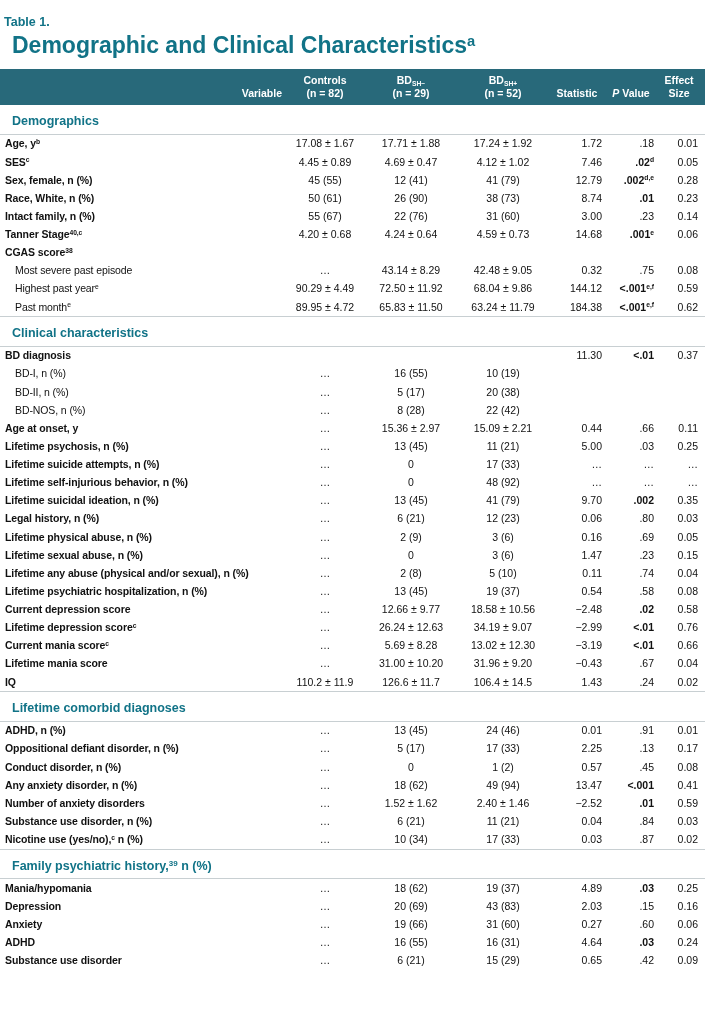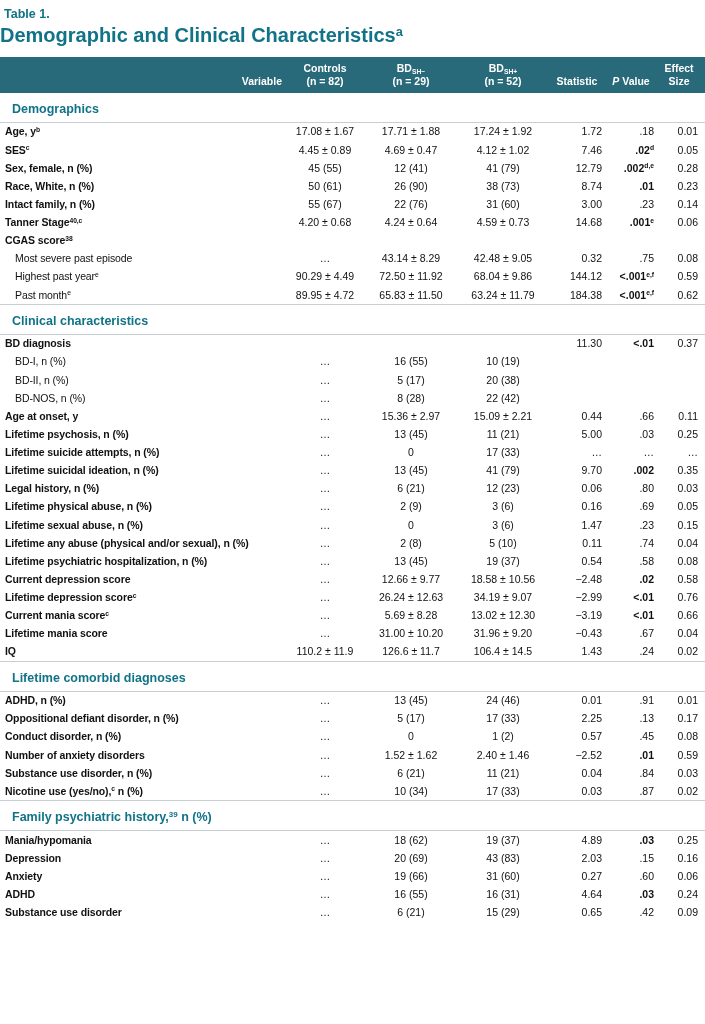--- a/index.html
+++ b/index.html
@@ -7,33 +7,33 @@
     --header-bg:#28697a;
     --rule:#c8cfd2;
   }
   *{box-sizing:border-box;}
   html,body{margin:0;padding:0;background:#ffffff;}
   body{
     width:705px;
     font-family:"Liberation Sans", sans-serif;
     color:#111;
   }
-  .page{width:705px;padding:7px 0 10px 0;}
+  .page{width:705px;padding:7px 0 10px 0;margin-top:8px;}
   .table-label{
     color:var(--accent);
     font-size:12.5px;
     font-weight:700;
     padding:0 0 0 4px;
   }
   .table-title{
     color:var(--accent);
-    font-size:20px;
+    font-size:23px;
     font-weight:700;
     margin:3px 0 10px 0;
-    padding-left:0;
+    padding-left:12px;
   }
   table{
     width:705px;
     border-collapse:collapse;
     table-layout:fixed;
     font-size:10.5px;
   }
   thead th{
     background:var(--header-bg);
     color:#fff;
@@ -261,20 +261,29 @@
         <tr>
           <td class="var align-left b">Lifetime suicide attempts, n (%)</td>
           <td class="align-center">…</td>
           <td class="align-center">0</td>
           <td class="align-center">17 (33)</td>
           <td class="align-right">…</td>
           <td class="align-right">…</td>
           <td class="align-right">…</td>
         </tr>
         <tr>
+          <td class="var align-left b">Lifetime self-injurious behavior, n (%)</td>
+          <td class="align-center">…</td>
+          <td class="align-center">0</td>
+          <td class="align-center">48 (92)</td>
+          <td class="align-right">…</td>
+          <td class="align-right">…</td>
+          <td class="align-right">…</td>
+        </tr>
+        <tr>
           <td class="var align-left b">Lifetime suicidal ideation, n (%)</td>
           <td class="align-center">…</td>
           <td class="align-center">13 (45)</td>
           <td class="align-center">41 (79)</td>
           <td class="align-right">9.70</td>
           <td class="align-right b">.002</td>
           <td class="align-right">0.35</td>
         </tr>
         <tr>
           <td class="var align-left b">Legal history, n (%)</td>
@@ -390,20 +399,29 @@
         <tr>
           <td class="var align-left b">Conduct disorder, n (%)</td>
           <td class="align-center">…</td>
           <td class="align-center">0</td>
           <td class="align-center">1 (2)</td>
           <td class="align-right">0.57</td>
           <td class="align-right">.45</td>
           <td class="align-right">0.08</td>
         </tr>
         <tr>
+          <td class="var align-left b">Any anxiety disorder, n (%)</td>
+          <td class="align-center">…</td>
+          <td class="align-center">18 (62)</td>
+          <td class="align-center">49 (94)</td>
+          <td class="align-right">13.47</td>
+          <td class="align-right b">&lt;.001</td>
+          <td class="align-right">0.41</td>
+        </tr>
+        <tr>
           <td class="var align-left b">Number of anxiety disorders</td>
           <td class="align-center">…</td>
           <td class="align-center">1.52 ± 1.62</td>
           <td class="align-center">2.40 ± 1.46</td>
           <td class="align-right">−2.52</td>
           <td class="align-right b">.01</td>
           <td class="align-right">0.59</td>
         </tr>
         <tr>
           <td class="var align-left b">Substance use disorder, n (%)</td>

